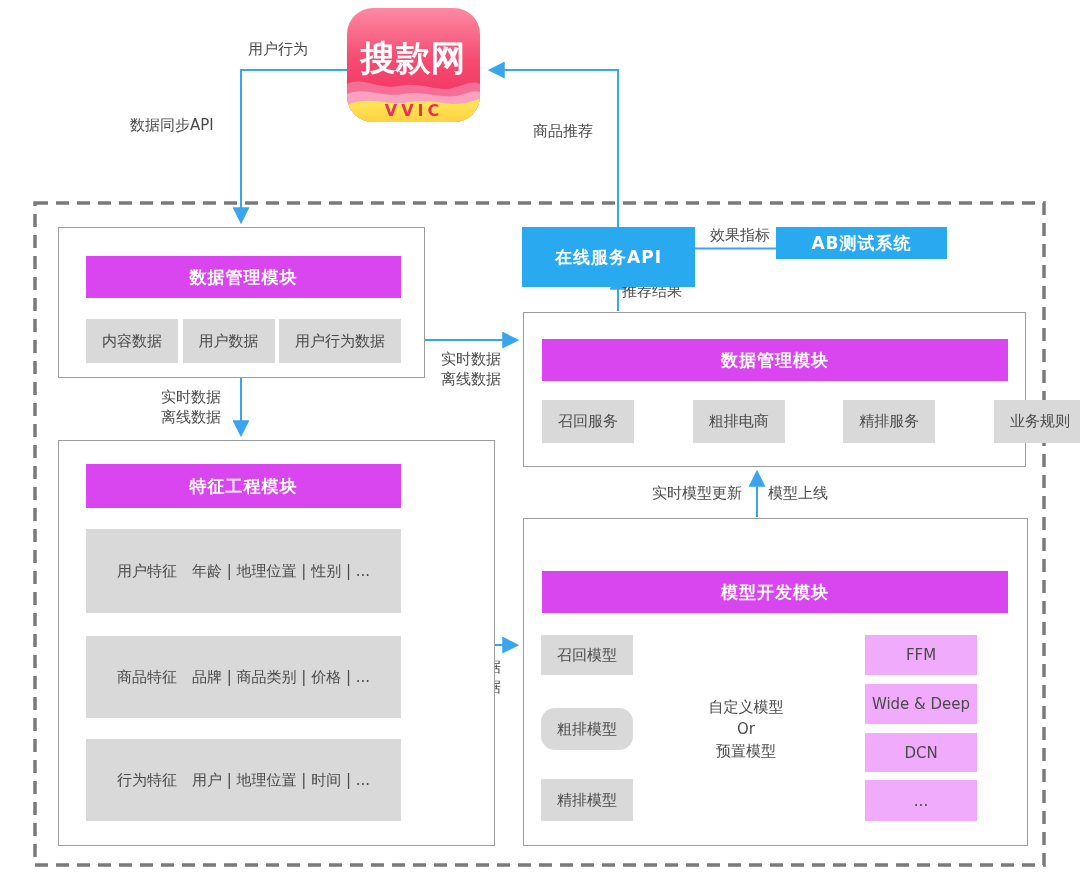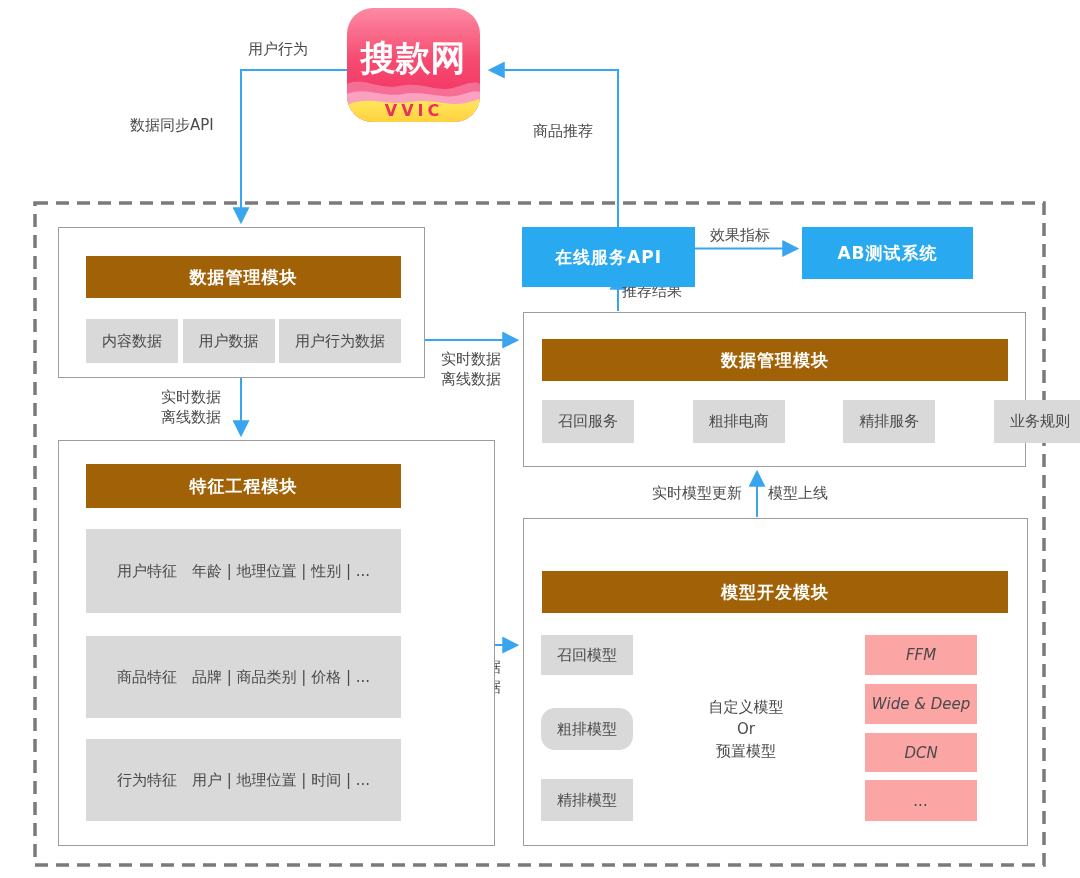--- a/index.html
+++ b/index.html
@@ -14,21 +14,21 @@
     overflow:hidden;
   }
   #connectors { position:absolute; left:0; top:0; }
   .module-box {
     position:absolute;
     background:#ffffff;
     border:1.5px solid #9C9C9C;
   }
   .module-header {
     position:absolute;
-    background:#a16207;
+    background:#d946ef;
     color:#ffffff;
     font-weight:bold;
     font-size:17px;
     display:flex; align-items:center; justify-content:center;
     letter-spacing:1px;
   }
   .items-row {
     position:absolute;
     display:flex; justify-content:space-between; align-items:stretch;
   }
@@ -74,26 +74,25 @@
     left:17px; width:92px;
     background:#D9D9D9;
     color:#4A4A4A;
     font-size:15px;
     display:flex; align-items:center; justify-content:center;
     white-space:nowrap;
   }
   .preset-item {
     position:absolute;
     left:341px; width:112px;
-    background:#fca5a5;
-    color:#4A4A4A;
-    font-size:15px;
-    display:flex; align-items:center; justify-content:center;
-    white-space:nowrap;
-    font-style:italic;
+    background:#f0abfc;
+    color:#4A4A4A;
+    font-size:15px;
+    display:flex; align-items:center; justify-content:center;
+    white-space:nowrap;
   }
   .center-model-text {
     position:absolute;
     left:172px; top:177px; width:100px;
     text-align:center;
     color:#4A4A4A;
     font-size:15px;
     line-height:22px;
   }
   #app-icon { position:absolute; left:347px; top:8px; }
@@ -174,21 +173,21 @@
   </div>
   <div class="flow-label two-line" style="left:433px; top:657px; width:76px;">
     <div>实时数据</div>
     <div>离线数据</div>
   </div>
 
   <div class="flow-label" style="left:652px; top:484px;">实时模型更新</div>
   <div class="flow-label" style="left:768px; top:484px;">模型上线</div>
 
   <div class="blue-box" style="left:522px; top:227px; width:173px; height:60px;">在线服务API</div>
-  <div class="blue-box" style="left:802px; top:227px; width:171px; height:52px;">AB测试系统</div>
+  <div class="blue-box" style="left:776px; top:227px; width:171px; height:32px;">AB测试系统</div>
 
   <div class="module-box" style="left:58px; top:227px; width:367px; height:151px;">
     <div class="module-header" style="left:27px; top:28px; width:315px; height:42px;">数据管理模块</div>
     <div class="items-row" style="left:27px; top:91px; width:315px; height:44px;">
       <div class="gray-item">内容数据</div>
       <div class="gray-item">用户数据</div>
       <div class="gray-item">用户行为数据</div>
     </div>
   </div>
 

